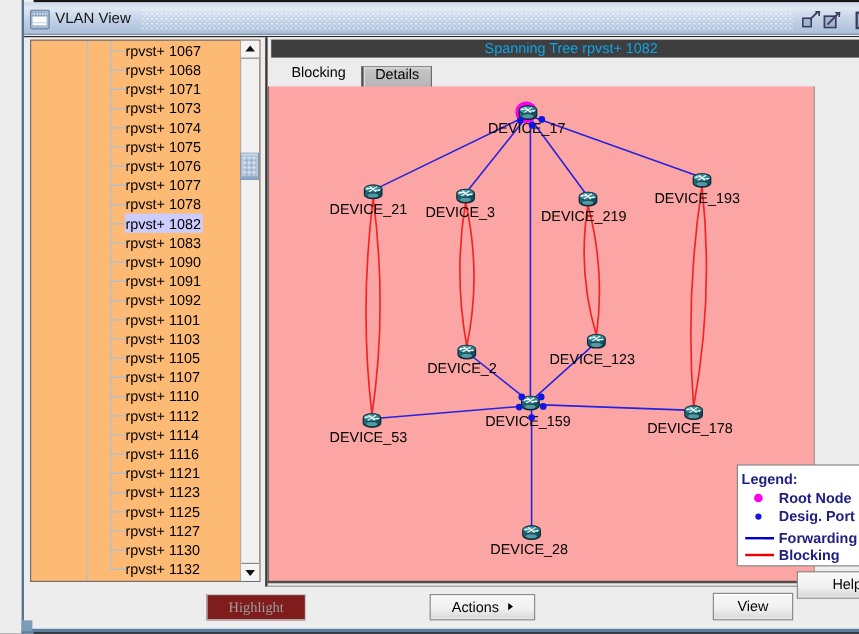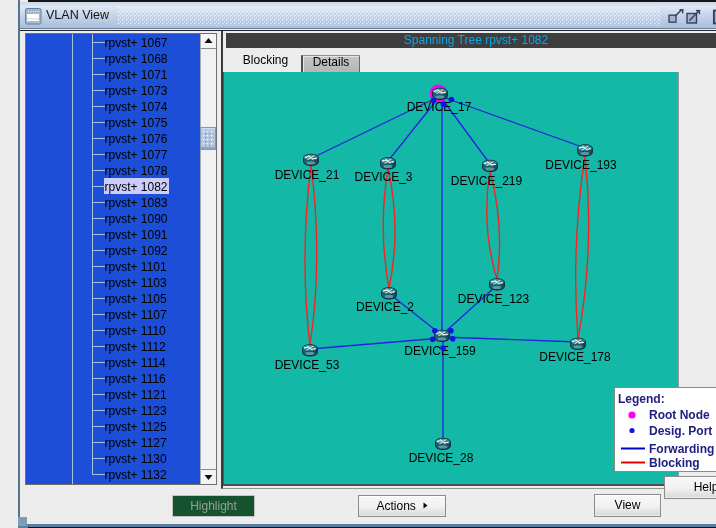--- a/index.html
+++ b/index.html
@@ -19,21 +19,21 @@
 
 #tbar { left:2px; top:2px; width:710px; height:27px;
   background:linear-gradient(180deg,#cbd8ea 0%,#dee8f4 18%,#c3d2e7 55%,#abbfda 100%);
   border-bottom:1px solid #64809e; }
 #tbar .bumps { position:absolute; left:98px; top:5px; width:543px; height:19px; }
 #title { position:absolute; left:26px; top:0; height:26px; line-height:26px;
   font-size:12.5px; color:#141414; }
 #darkline { left:2px; top:30px; width:710px; height:1px; background:#262626; }
 
 
-#tpanel { left:7px; top:33px; width:192px; height:452px; background:#1d4ed8;
+#tpanel { left:7px; top:33px; width:192px; height:452px; background:#fdba74;
   border:1px solid #6f6f6f;padding-left:32px; }
 #treesvg { position:absolute; left:0; top:0; }
 #treesvg text { font-family:"Liberation Sans",sans-serif; font-size:12px; fill:#000; }
 #treesvg .tl { stroke:#a9c0da; stroke-width:1; }
 
 
 #sbar { position:absolute; left:174px; top:0; width:16px; height:450px; background:#f1f1f1;
   border-left:1px solid #ababab; }
 .sbtn { position:absolute; left:0; width:15px; height:15px; background:#f4f4f4; }
 #sup { top:0; border-bottom:1px solid #8a8a8a; }
@@ -43,34 +43,34 @@
 
 #rpanel { left:203px; top:31px; width:507px; height:458px; background:#ececec;
   border-left:2px solid #3a3a3a; border-right:1px solid #949494; border-bottom:1px solid #949494; }
 #hdr { position:absolute; left:3px; top:2px; width:500px; height:15px; background:#3e3e3e;
   color:#0ea5e9; font-size:12px; text-align:center; line-height:15px; }
 .tab { position:absolute; font-size:12px; text-align:center; color:#000; }
 #tab1 { left:9px; top:21px; width:67px; height:17px; line-height:16px; }
 #tab2 { left:78px; top:24px; width:59px; height:32px; line-height:13px;
   border-left:2px solid #4f4f4f; border-right:1px solid #6a6a6a; border-top:1px solid #8f8f8f;
   background:linear-gradient(180deg,#c6c6c6,#a6a6a6); box-shadow:inset 1px 1px 0 #e4e4e4; }
-#canvas { position:absolute; left:0px; top:41px; width:456px; height:414px; background:#14b8a6;
+#canvas { position:absolute; left:0px; top:41px; width:456px; height:414px; background:#fca5a5;
   border-left:1px solid #555; border-right:1px solid #999; border-bottom:2px solid #4e4e4e; }
 #topo { position:absolute; left:0; top:-4px; }
 #topo text { font-family:"Liberation Sans",sans-serif; }
 #topo .dl { font-size:12px; fill:#000; text-anchor:middle; }
 #topo .lg { font-size:12px; font-weight:bold; fill:#202080; }
 #topo .blu { stroke:#2323dd; stroke-width:1.3; }
 #topo .red { stroke:#f52424; stroke-width:1.4; fill:none; }
 
 
 .btn { position:absolute; font-size:12px; color:#000; text-align:center;
   background:linear-gradient(180deg,#f7f7f7 0%,#f1f1f1 55%,#dcdcdc 92%,#eee 100%);
   border:1px solid #8c8c8c; box-shadow:inset 0 1px 0 #fff; }
-.btn.dis { color:#9d9d9d; border-color:#c3c3c3; background:#14532d; box-shadow:none; }
+.btn.dis { color:#9d9d9d; border-color:#c3c3c3; background:#7f1d1d; box-shadow:none;font-family:Liberation Serif, serif; }
 </style></head>
 <body>
 <div id="w">
   <div class="abs" id="bcorn"></div>
   <div class="abs" id="bleft"></div>
   <div class="abs" id="btop"></div>
   <div class="abs" id="bright"></div>
   <div class="abs" id="bright2"></div>
   <div class="abs" id="bbot"></div>
   <div class="abs" id="bbot2"></div>

